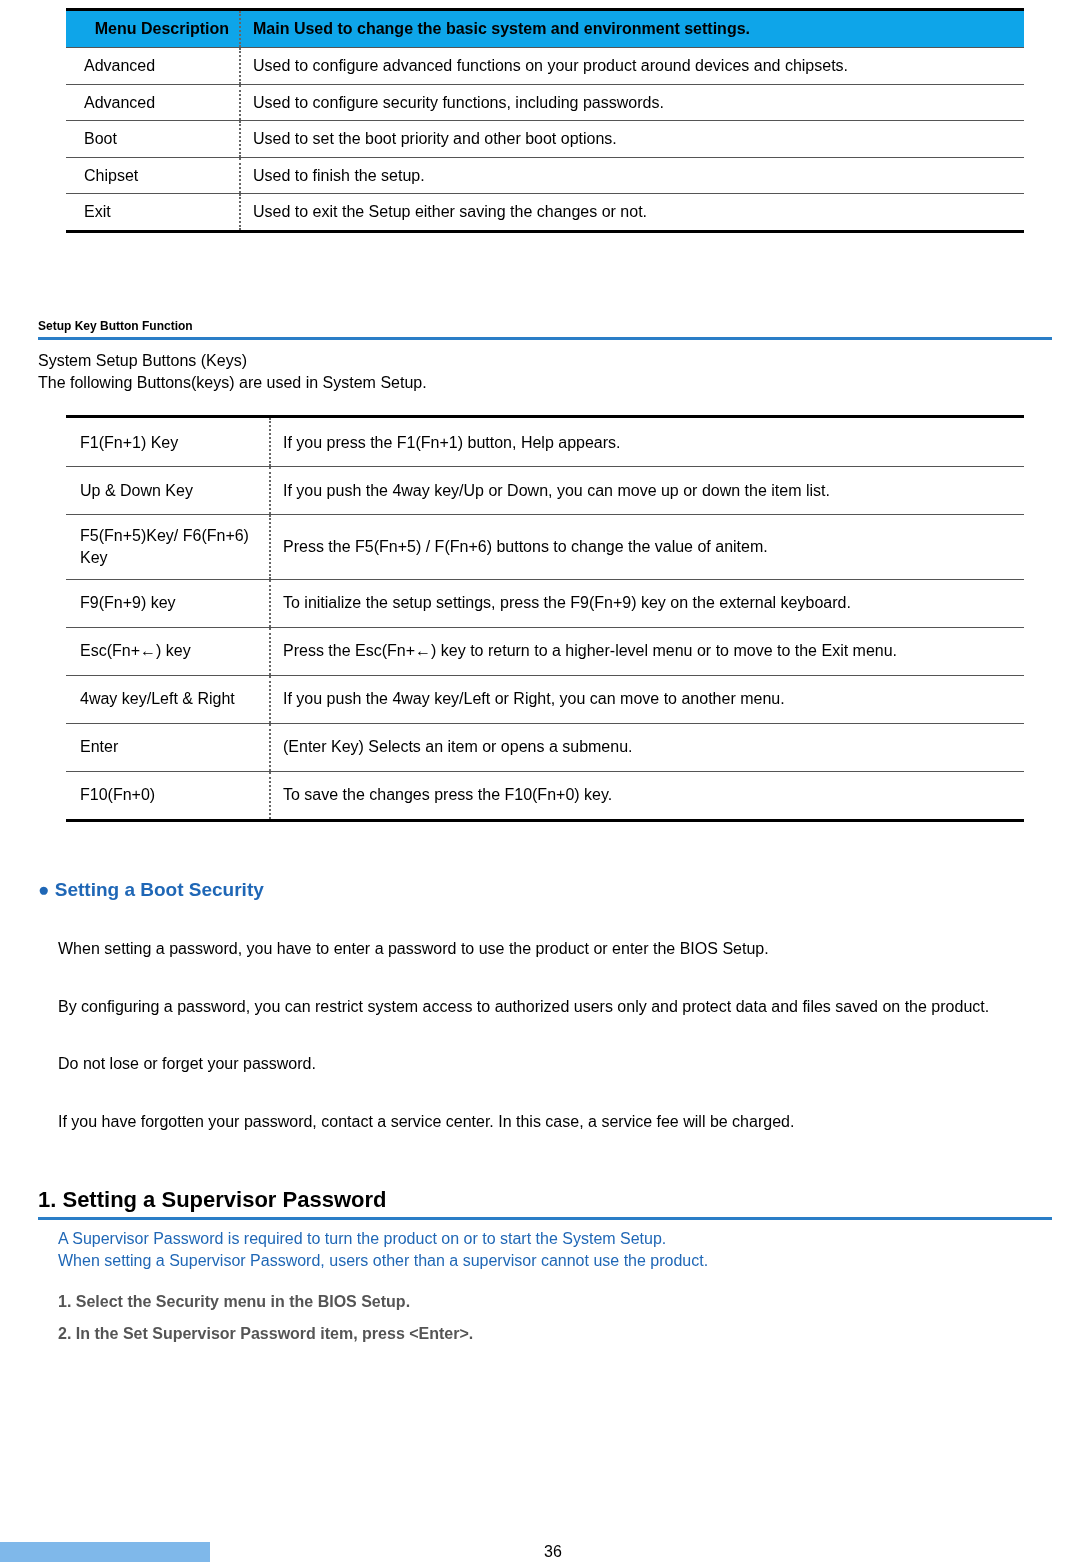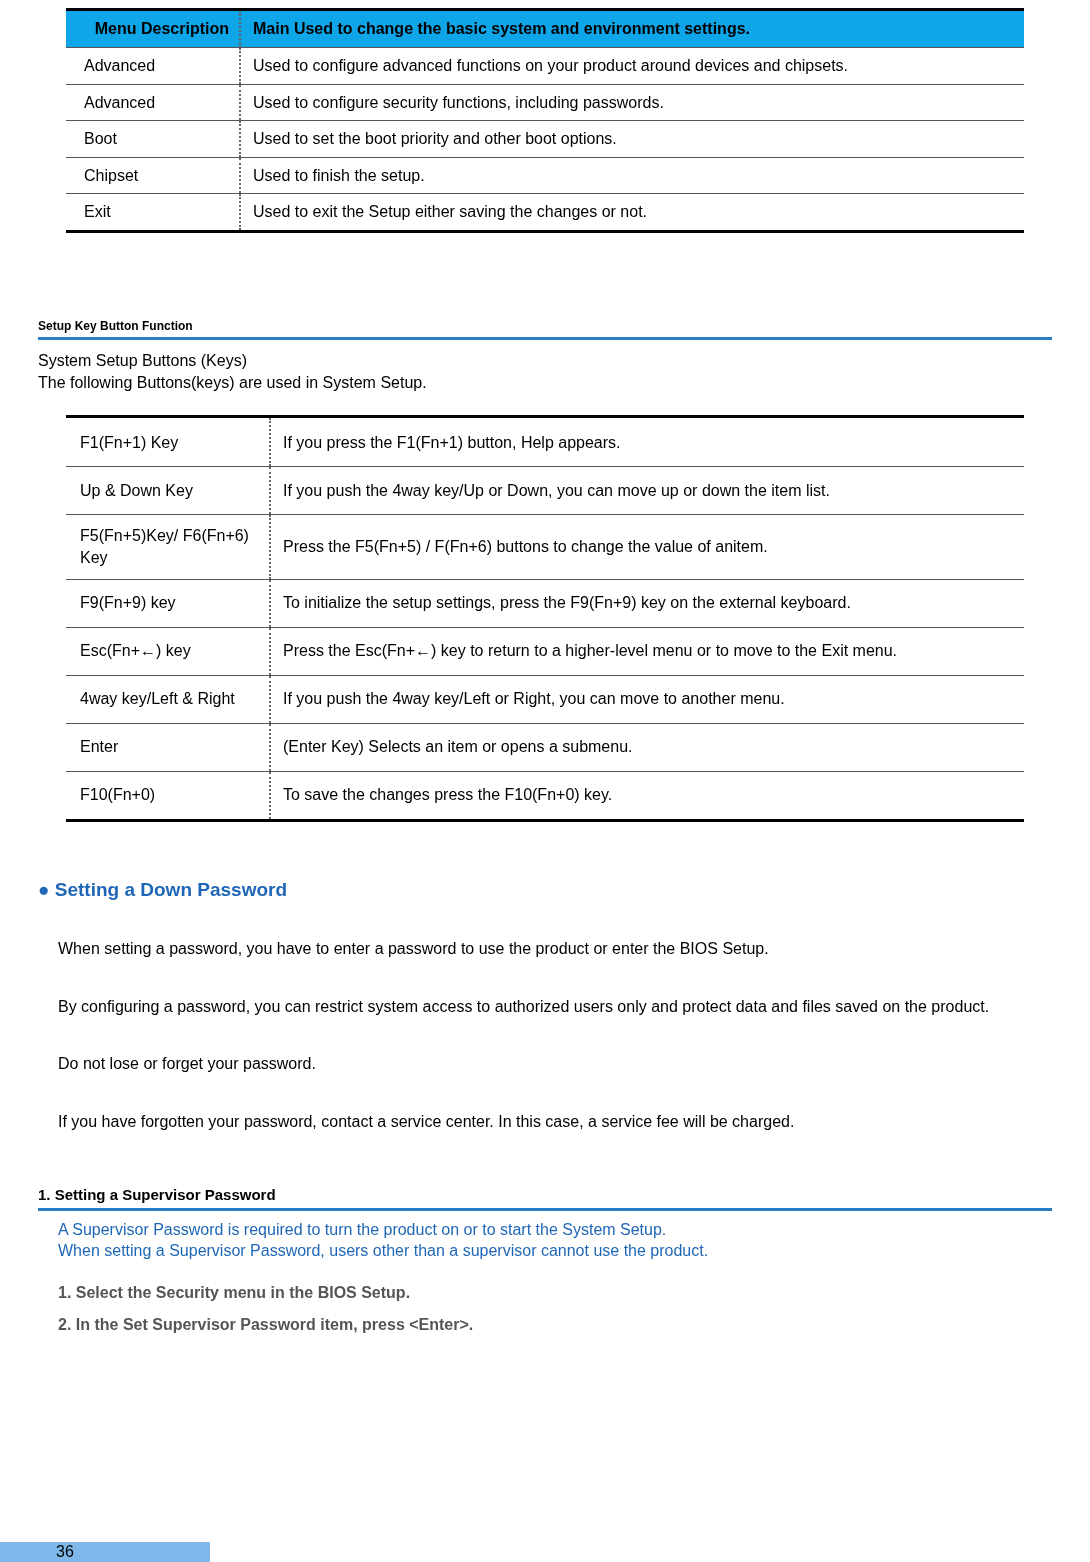--- a/index.html
+++ b/index.html
@@ -97,21 +97,21 @@
     text-align: justify;
   }
   .boot-pw-body p { margin-bottom: 2px; margin-top: 36px; }
 
   
   .sup-head {
     margin-top: 52px;
     font-weight: bold;
     border-bottom: 3px solid #2a7ec7;
     padding-bottom: 3px;
-    font-size: 15px;
+    font-size: 22px;
   }
   .sup-note {
     margin-top: 8px;
     padding-left: 20px;
     color: #1f67b6;
   }
   .sup-steps {
     margin-top: 20px;
     padding-left: 20px;
     color: #555;
@@ -127,23 +127,23 @@
   }
   .footer-blue {
     position: absolute;
     left: 0; bottom: 0;
     width: 210px; height: 20px;
     background: #7fb8ea;
   }
   .footer-num {
     position: absolute;
     left: 16px; right: 0; bottom: 0;
+    text-align: center;
     font-size: 16px;
     line-height: 20px;
-    margin-left: 40px;
   }
 </style>
 </head>
 <body>
 
 <div class="page">
 
   <div class="menu-table">
     <div class="menu-row header">
       <div class="col-label">Menu Description</div>
@@ -207,21 +207,21 @@
       <div class="key-desc">(Enter Key) Selects an item or opens a submenu.</div>
     </div>
     <div class="keys-row">
       <div class="key-label">F10(Fn+0)</div>
       <div class="key-desc">To save the changes press the F10(Fn+0) key.</div>
     </div>
   </div>
 
   <div class="boot-pw-head">
     <span class="bullet">●</span>
-    <span>Setting a Down Password</span>
+    <span>Setting a Boot Security</span>
   </div>
   <div class="boot-pw-body">
     <p>When setting a password, you have to enter a password to use the product or enter the BIOS Setup.</p>
     <p>By configuring a password, you can restrict system access to authorized users only and protect data and files saved on the product.</p>
     <p>Do not lose or forget your password.</p>
     <p>If you have forgotten your password, contact a service center. In this case, a service fee will be charged.</p>
   </div>
 
   <div class="sup-head">1. Setting a Supervisor Password</div>
   <div class="sup-note">

